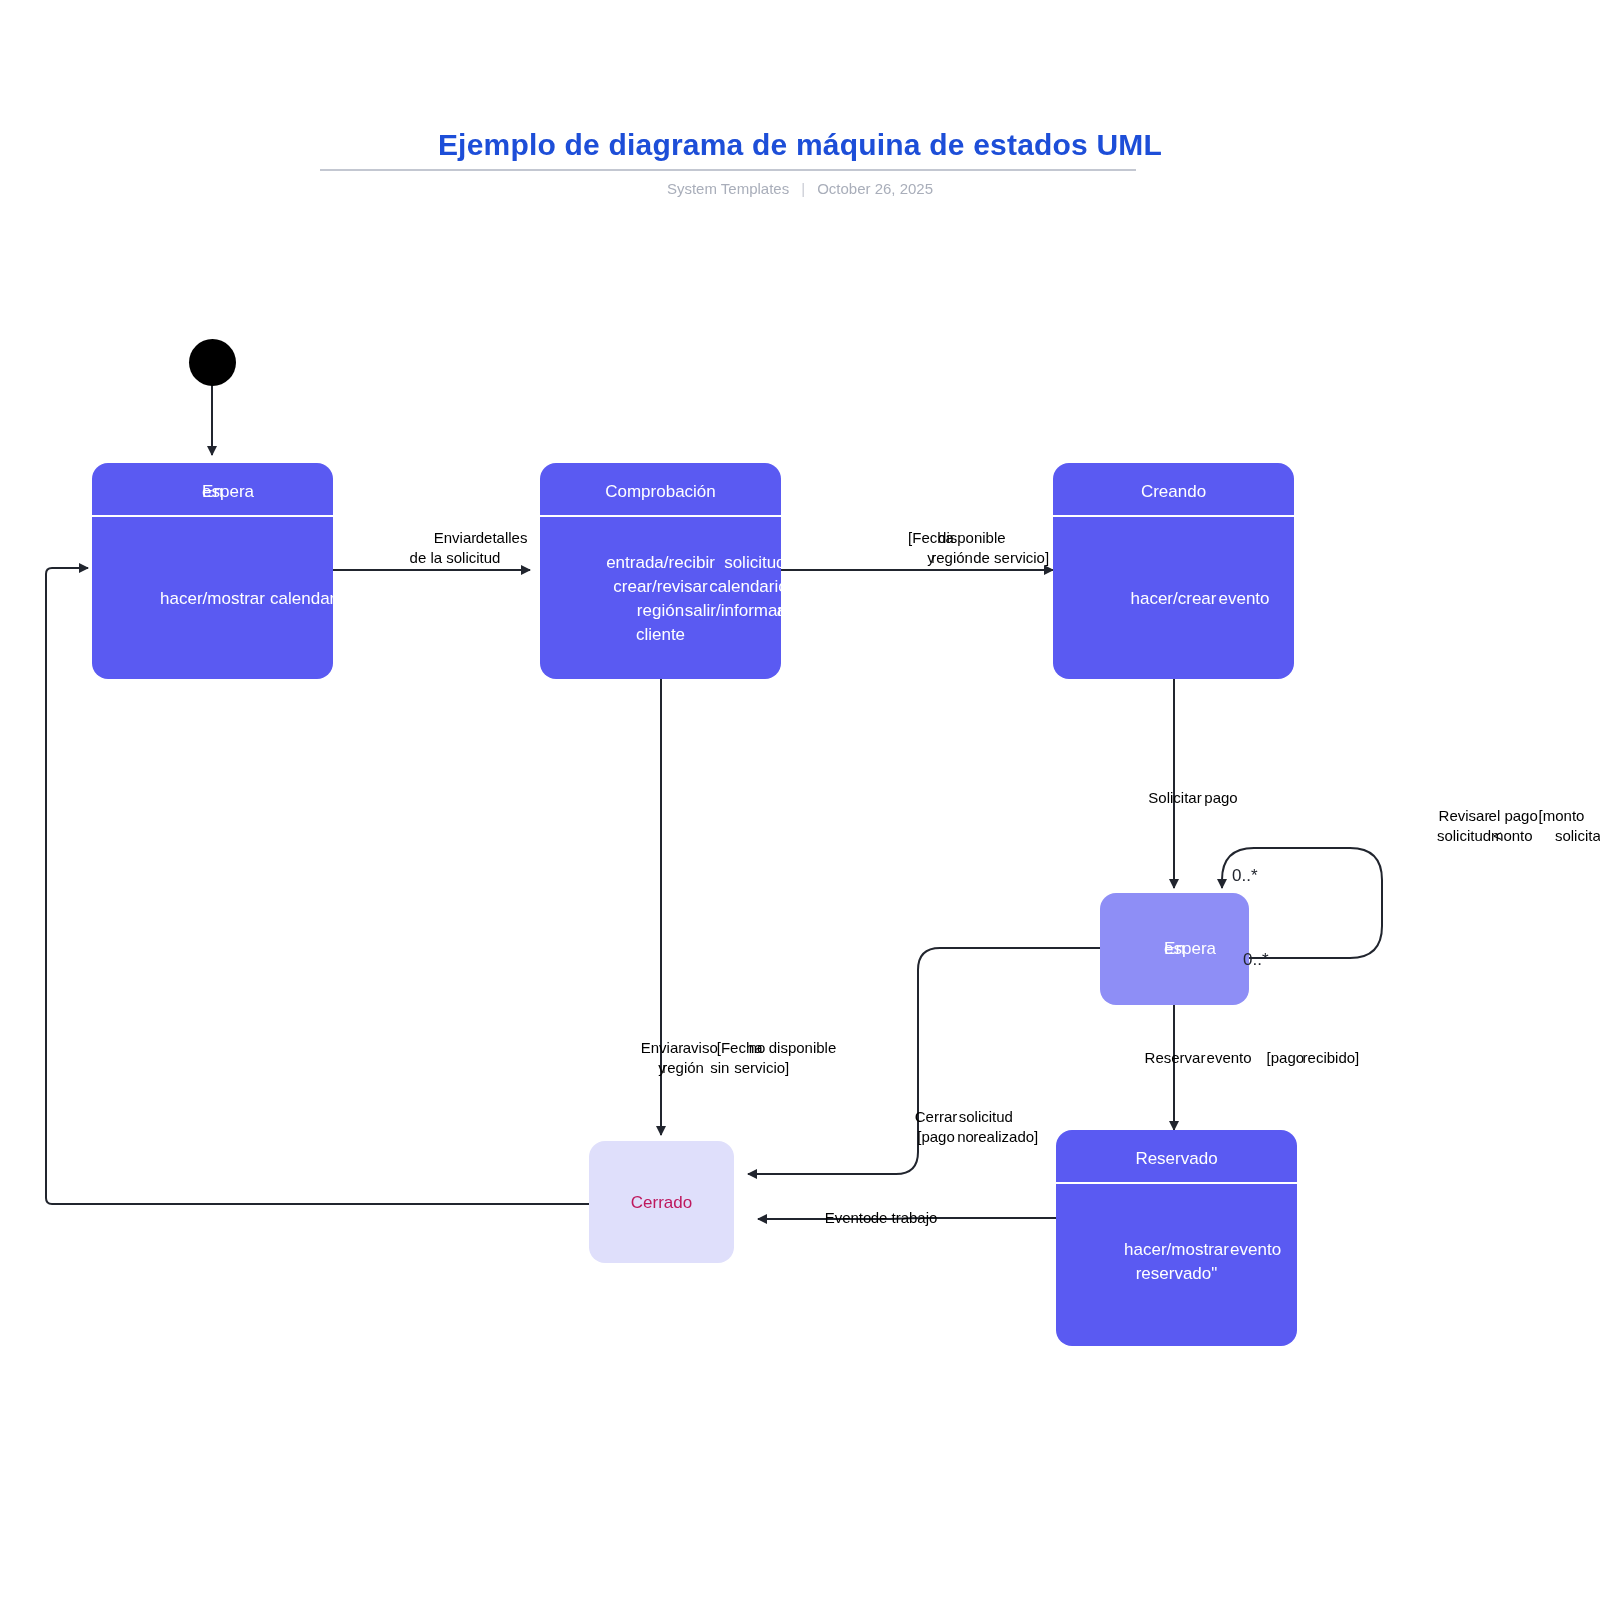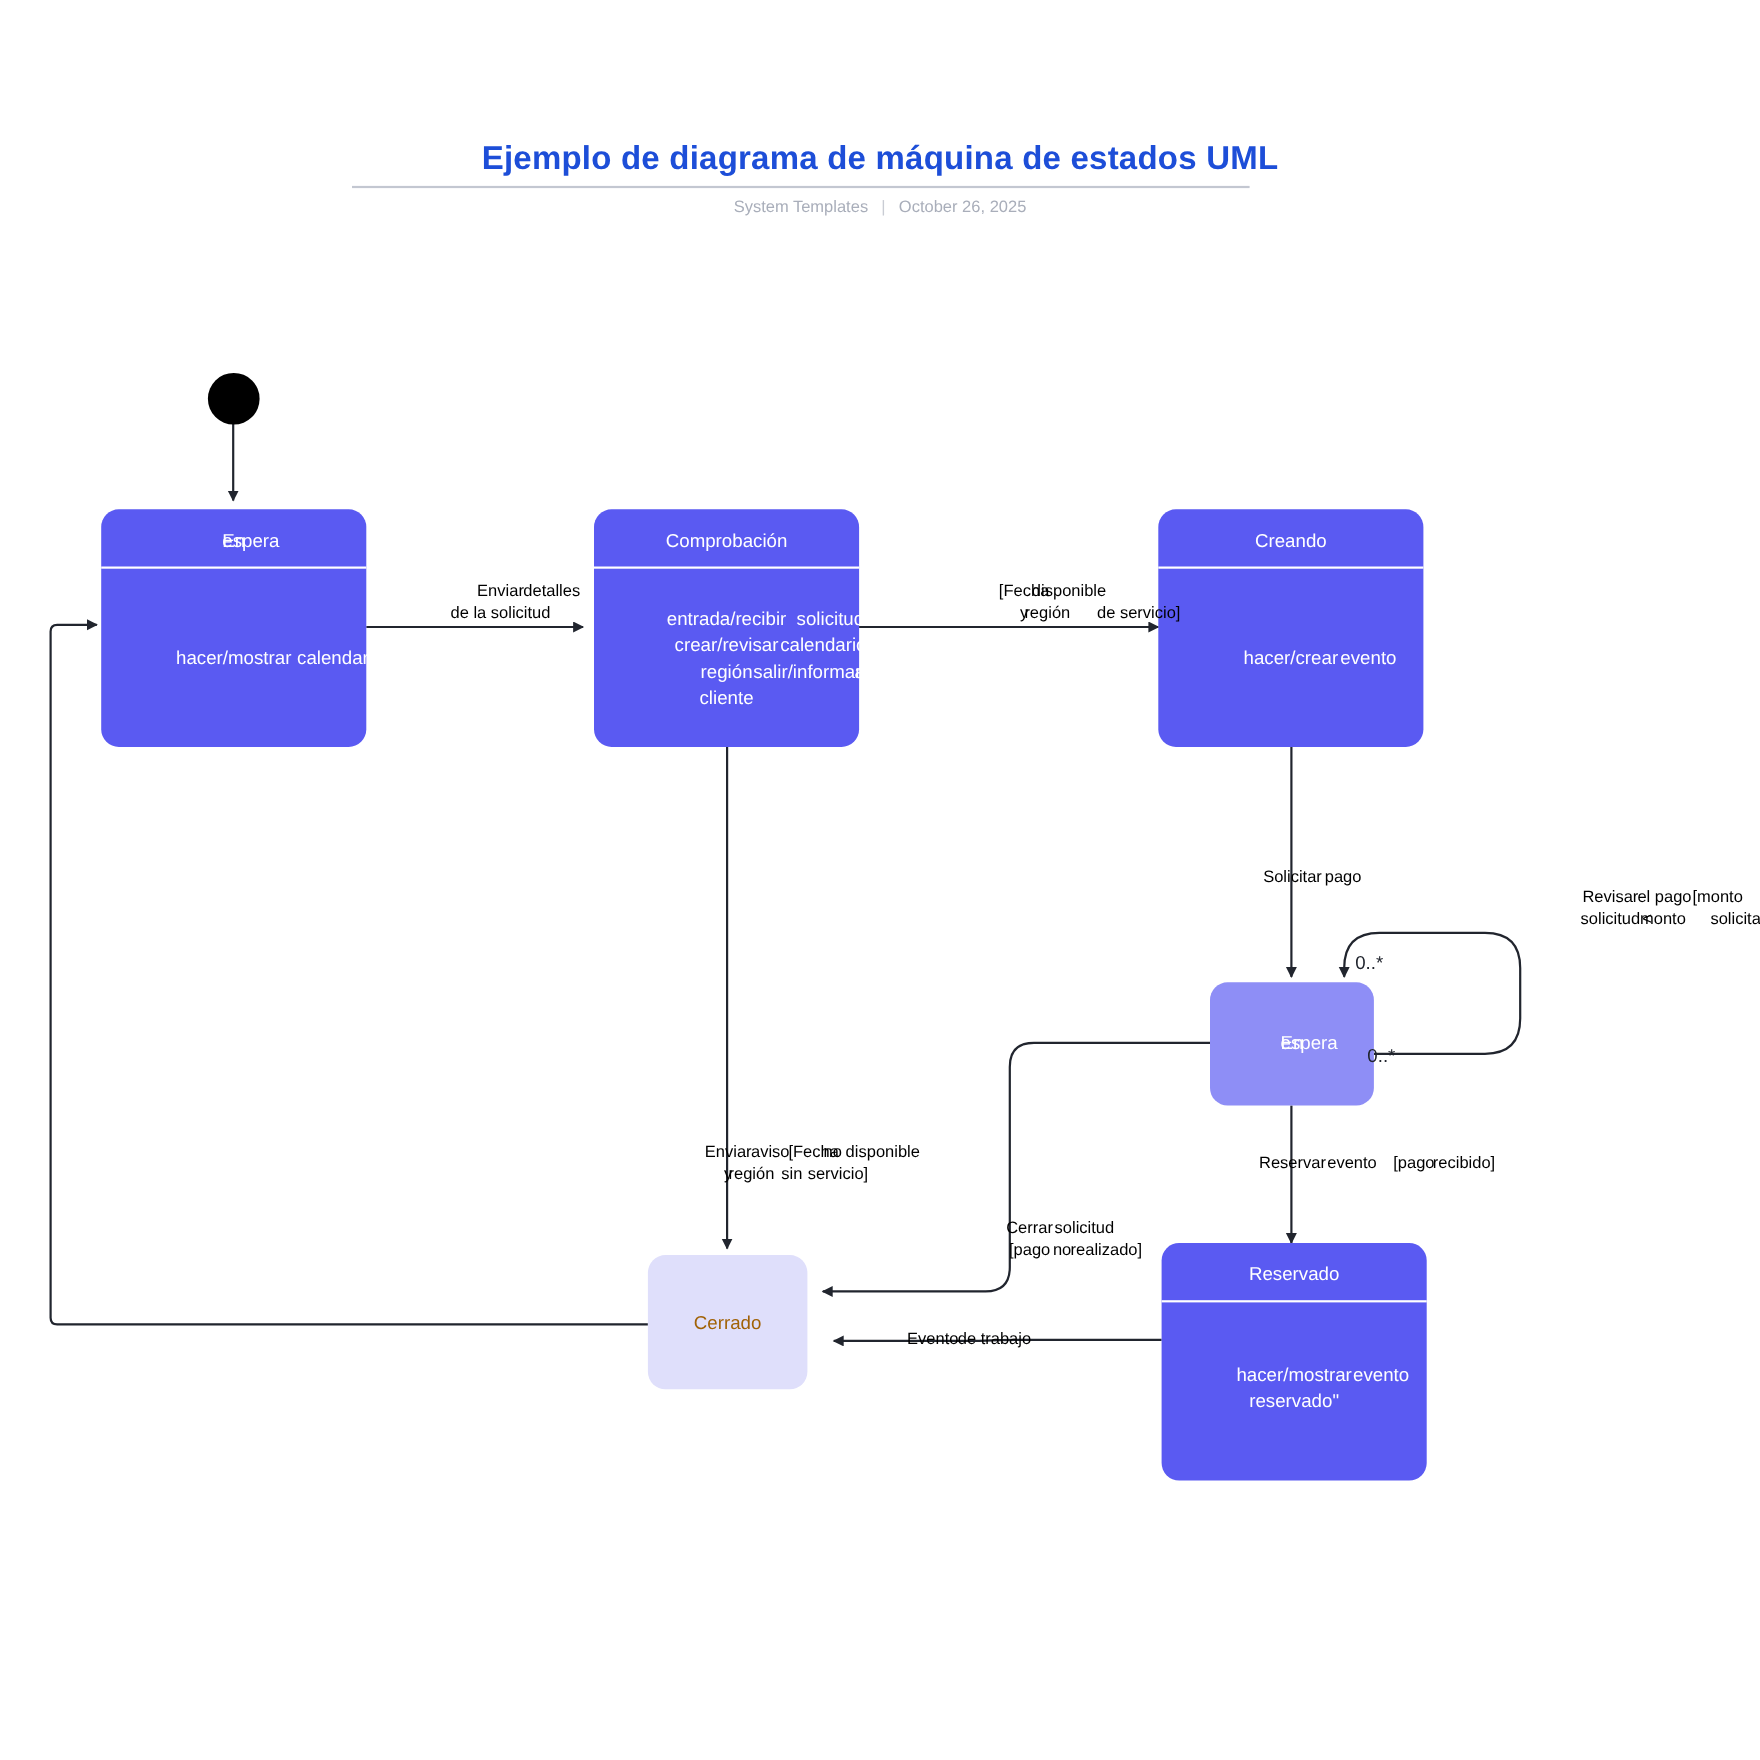--- a/index.html
+++ b/index.html
@@ -45,21 +45,21 @@
     position:absolute;left:0;top:0;width:100%;
     text-align:center;color:#ffffff;font-size:17px;
     line-height:1;
   }
   .divider{position:absolute;left:0;width:100%;height:2px;background:#ffffff;}
 
   .state-body{
     position:absolute;left:0;width:100%;
     text-align:center;color:#ffffff;font-size:17px;line-height:24px;
   }
-  .state.light .state-title,.state.light .state-body{color:#a16207;}
+  .state.light .state-title,.state.light .state-body{color:#be185d;}
 
   
   
   .ovl{position:relative;display:inline-block;white-space:nowrap;}
   .ovl > i{font-style:normal;}
   .ovl > i.s{position:absolute;left:0;top:0;white-space:nowrap;}
 
   
   .elabel{
     position:absolute;color:#000000;font-size:15px;line-height:20px;
@@ -204,21 +204,21 @@
   </div>
 
   <div class="elabel" style="left:826px;top:528px;width:210px;">
     <div>
       <span class="ovl">
         <i>[Fecha</i><i class="s" style="left:30px;">disponible</i>
       </span>
     </div>
     <div>
       <span class="ovl">
-        <i>y</i><i class="s" style="left:4px;">región</i><i class="s" style="left:70px;">de servicio]</i>
+        <i>y</i><i class="s" style="left:4px;">región</i><i class="s" style="left:46px;">de servicio]</i>
       </span>
     </div>
   </div>
 
   <div class="elabel" style="left:556px;top:1038px;width:212px;">
     <div>
       <span class="ovl">
         <i>Enviar</i><i class="s" style="left:42px;">aviso</i><i class="s" style="left:76px;">[Fecha</i><i class="s" style="left:108px;">no</i><i class="s" style="left:128px;">disponible</i>
       </span>
     </div>

